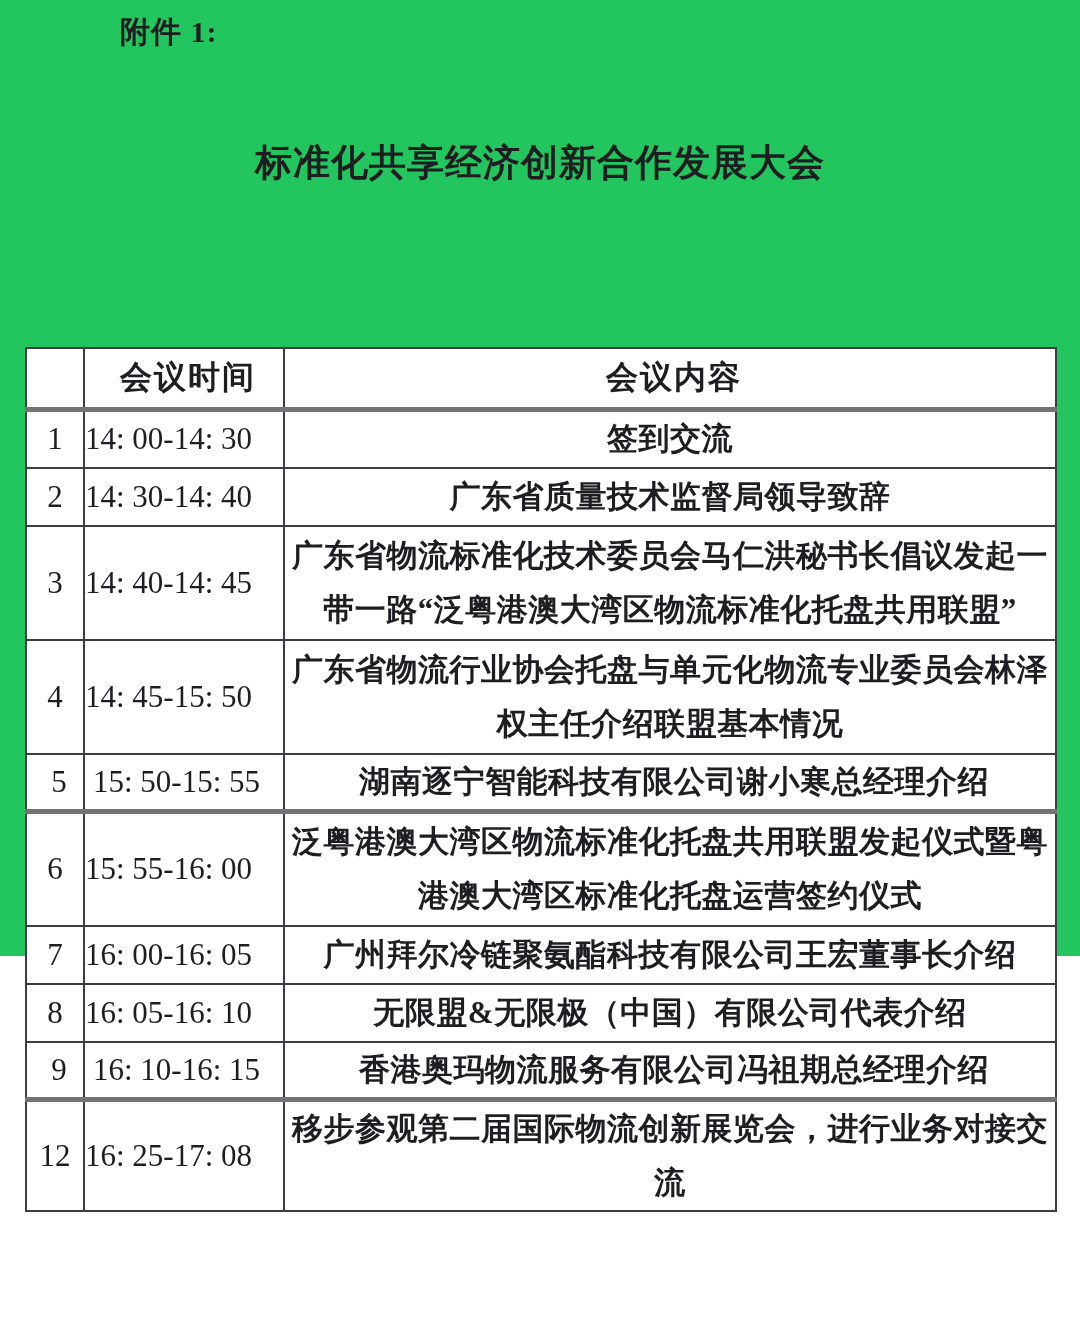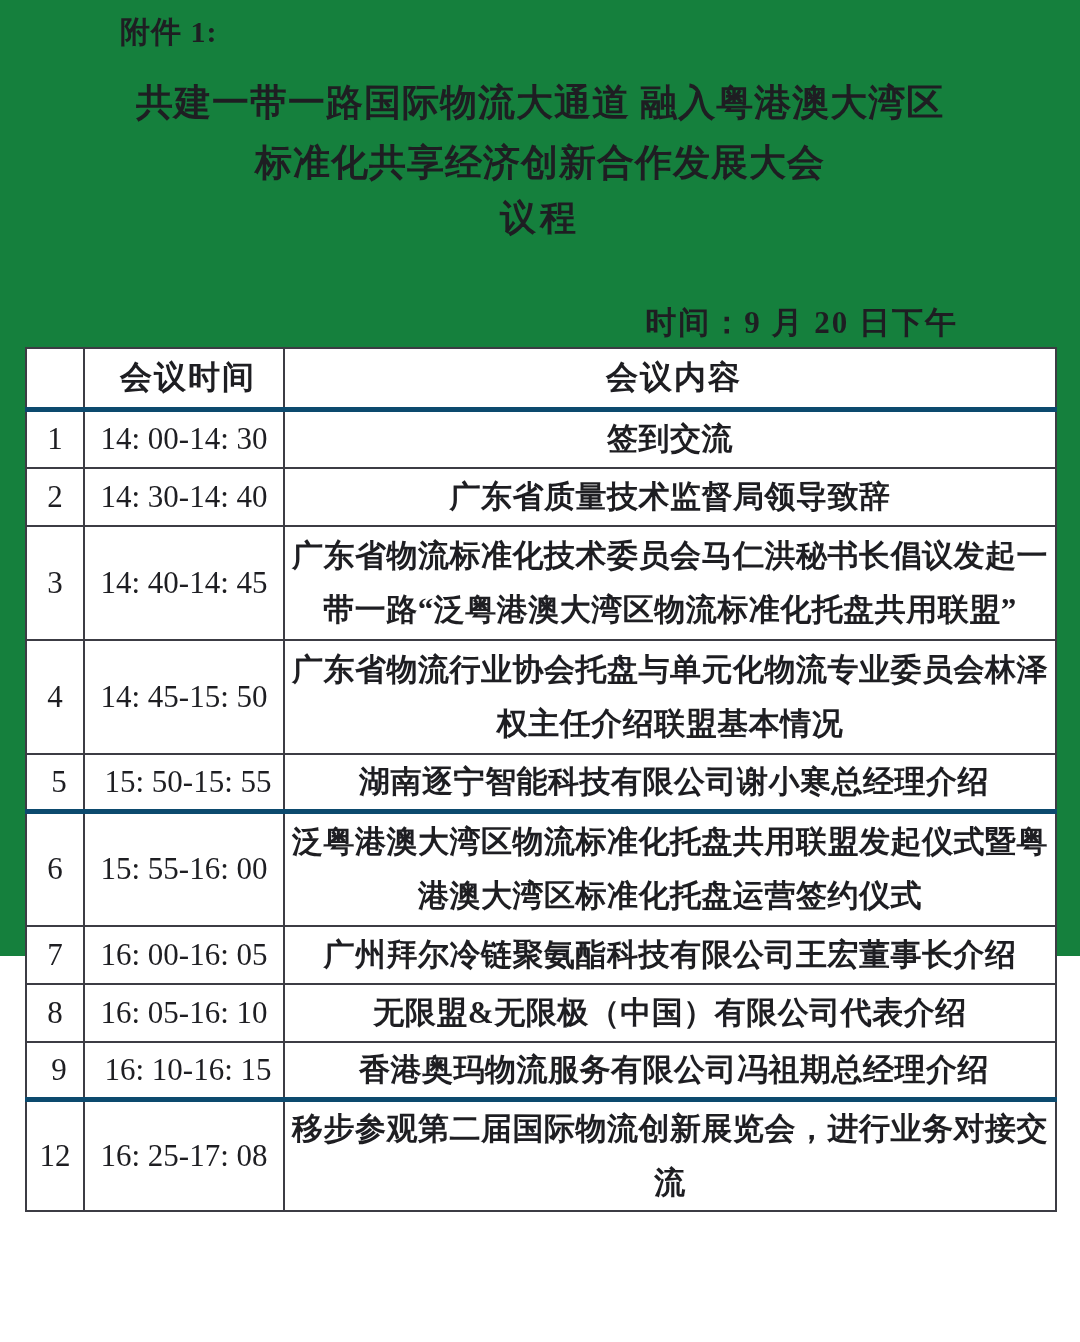--- a/index.html
+++ b/index.html
@@ -3,21 +3,21 @@
 <meta charset="utf-8">
 <style>
   html,body{margin:0;padding:0;}
   body{
     width:1080px;height:1342px;
     background:#ffffff;
     font-family:"Liberation Serif","DejaVu Serif",serif;
     color:#1e1e22;
     overflow:hidden;
   }
-  .page{position:relative;width:1080px;height:956px;background:#15803d;}
+  .page{position:relative;width:1080px;height:956px;background:#22c55e;}
   .attachment{
     position:absolute;left:120px;top:12px;
     font-size:30px;font-weight:600;letter-spacing:1px;
   }
   .title{
     position:absolute;left:0;width:1080px;
     text-align:center;font-size:37px;font-weight:bold;letter-spacing:1px;
   }
   .title.l1{top:78px;}
   .title.l2{top:138px;}
@@ -37,43 +37,40 @@
   }
   table.agenda th,table.agenda td{
     border:2px solid #3c3c44;
     padding:0;
     font-size:31px;
     background:#ffffff;
   }
   table.agenda th{
     height:58px;font-size:32px;font-weight:bold;text-align:center;letter-spacing:2px;
   }
-  tr.seam th,tr.seam td{border-bottom:5px solid #0c4a6e;padding-left:8px;}
+  tr.seam th,tr.seam td{border-bottom:5px solid #737373;padding-left:8px;}
   td.c-no{text-align:center;font-size:30px;}
-  td.c-time{text-align:center;font-size:30px;white-space:nowrap;}
+  td.c-time{text-align:left;font-size:30px;white-space:nowrap;}
   td.c-content{
     text-align:center;padding:6px 10px 6px 14px;
     line-height:54px;letter-spacing:0.5px;font-weight:bold;
   }
   tr.h1{height:58px;}
   tr.h2{height:114px;}
   tr.h3{height:102px;margin-left:44px;}
 </style>
 </head>
 <body>
 
 <div class="page">
 
   <div class="attachment">附件 1:</div>
 
-  <div class="title l1">共建一带一路国际物流大通道 融入粤港澳大湾区</div>
   <div class="title l2">标准化共享经济创新合作发展大会</div>
-  <div class="subtitle">议程</div>
 
-  <div class="timenote">时间：9 月 20 日下午</div>
 
   <table class="agenda">
     <colgroup>
       <col style="width:58px">
       <col style="width:200px">
       <col style="width:772px">
     </colgroup>
     <thead>
       <tr class="h1 seam">
         <th></th>

